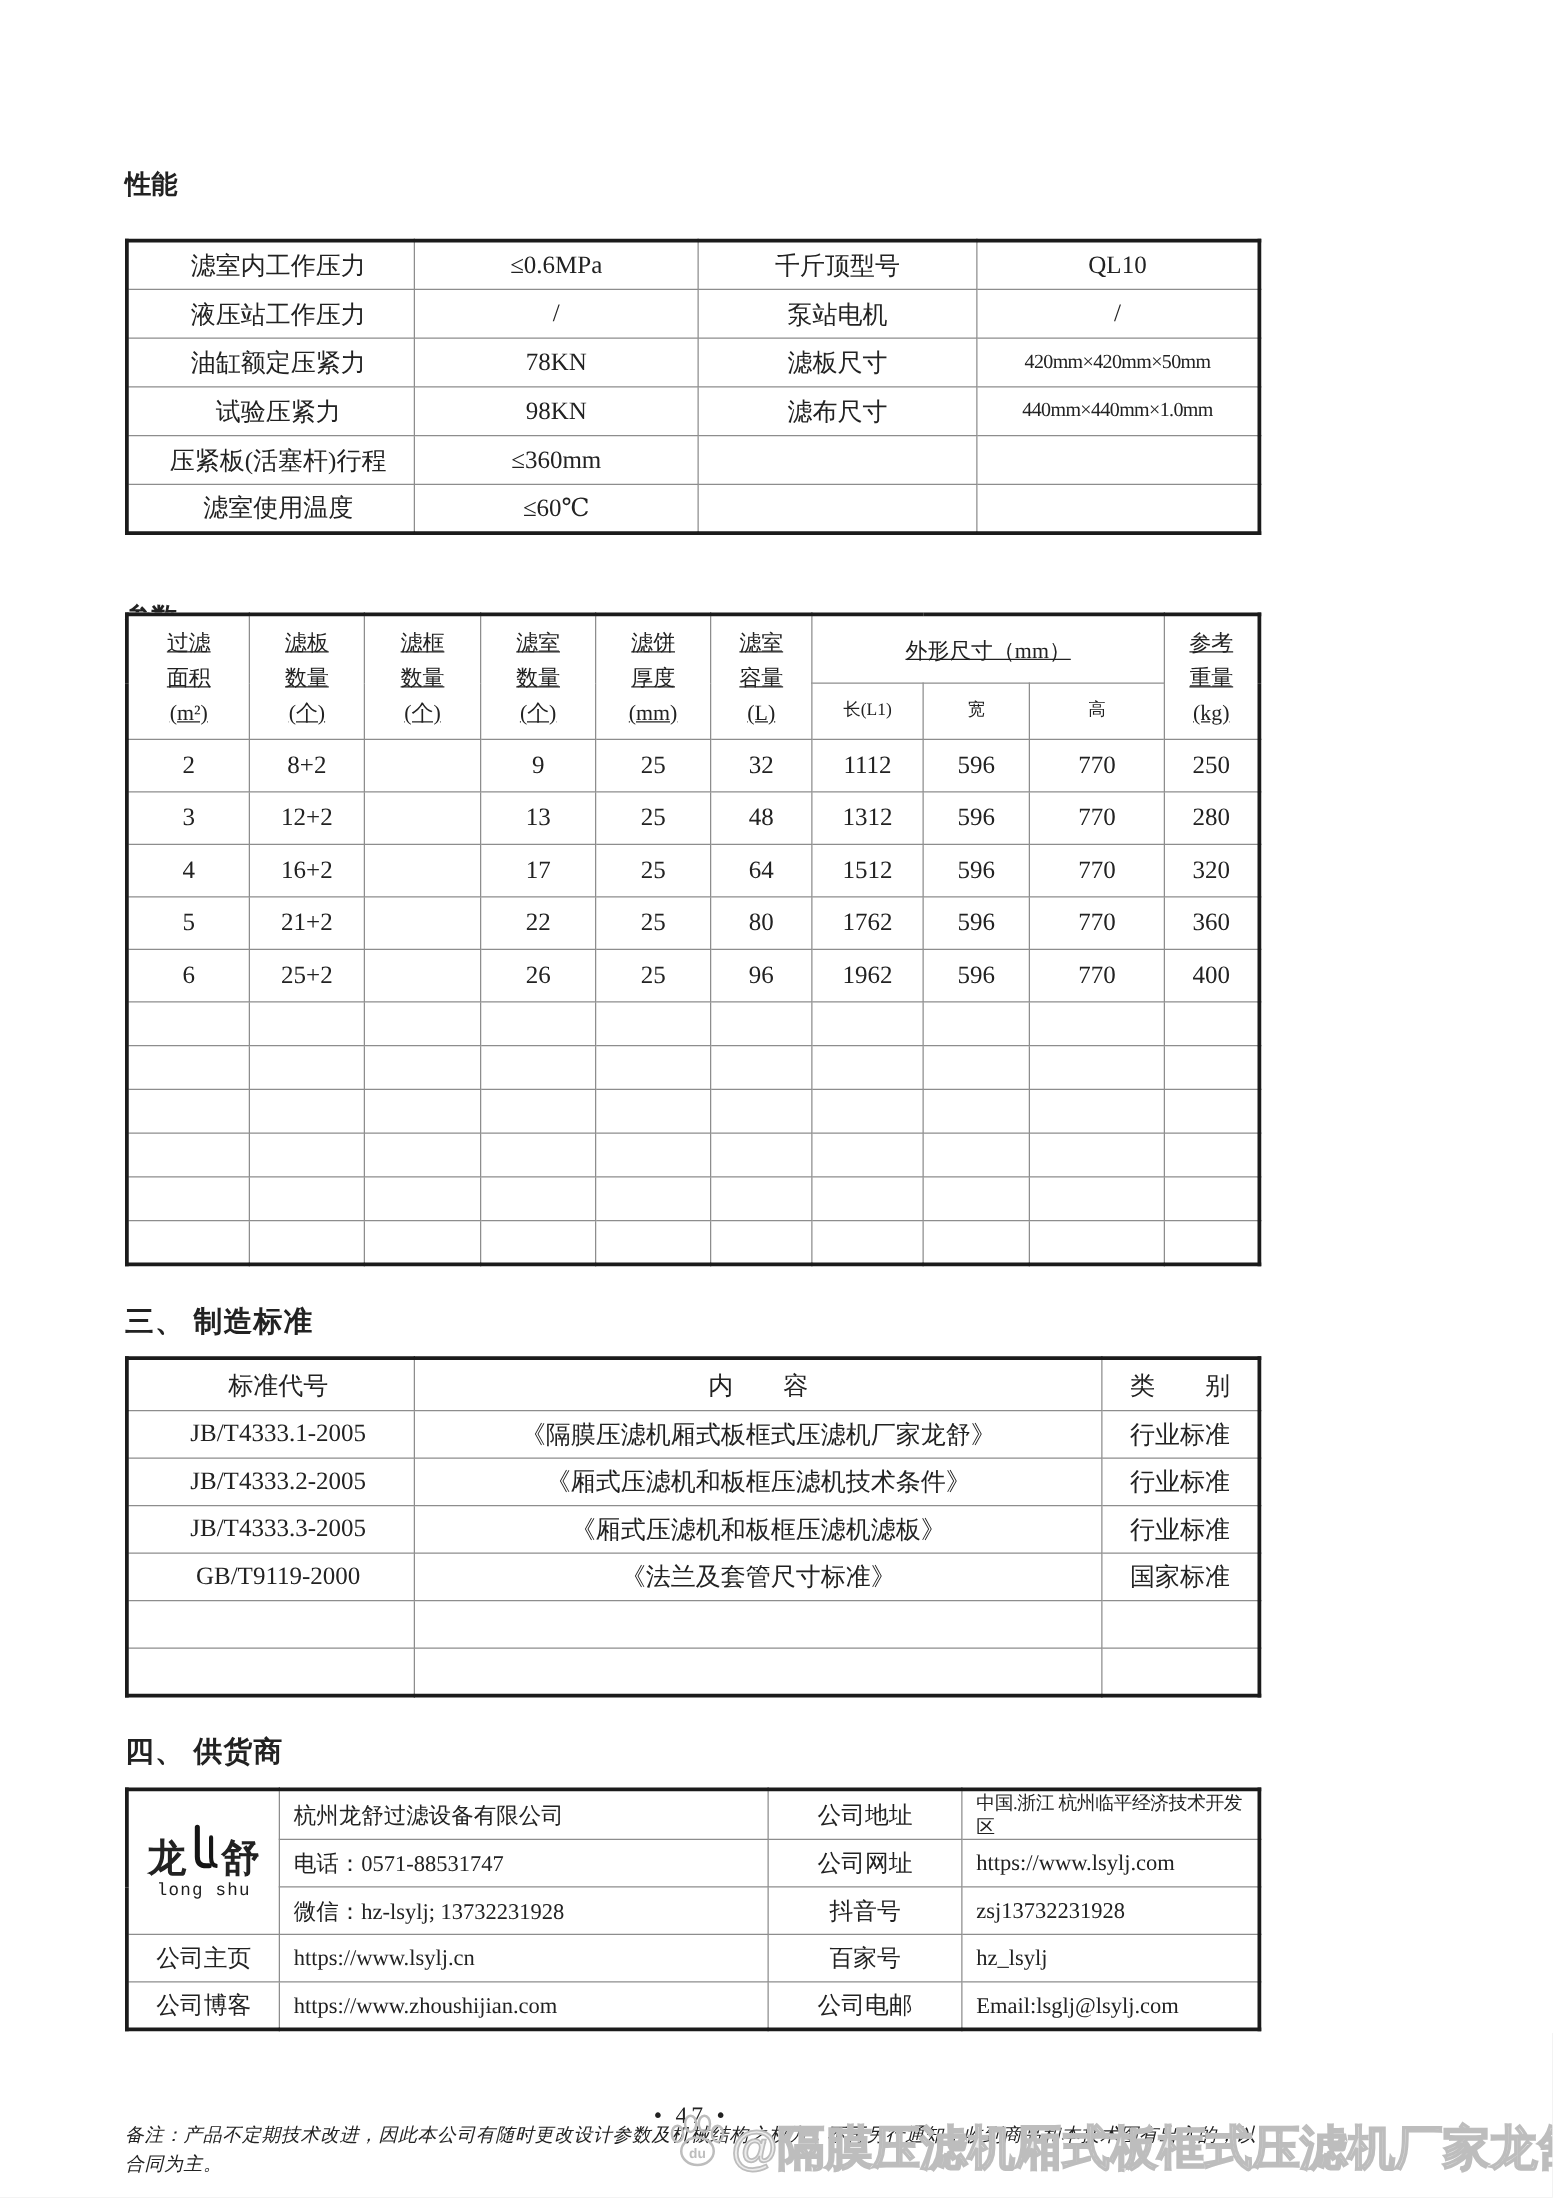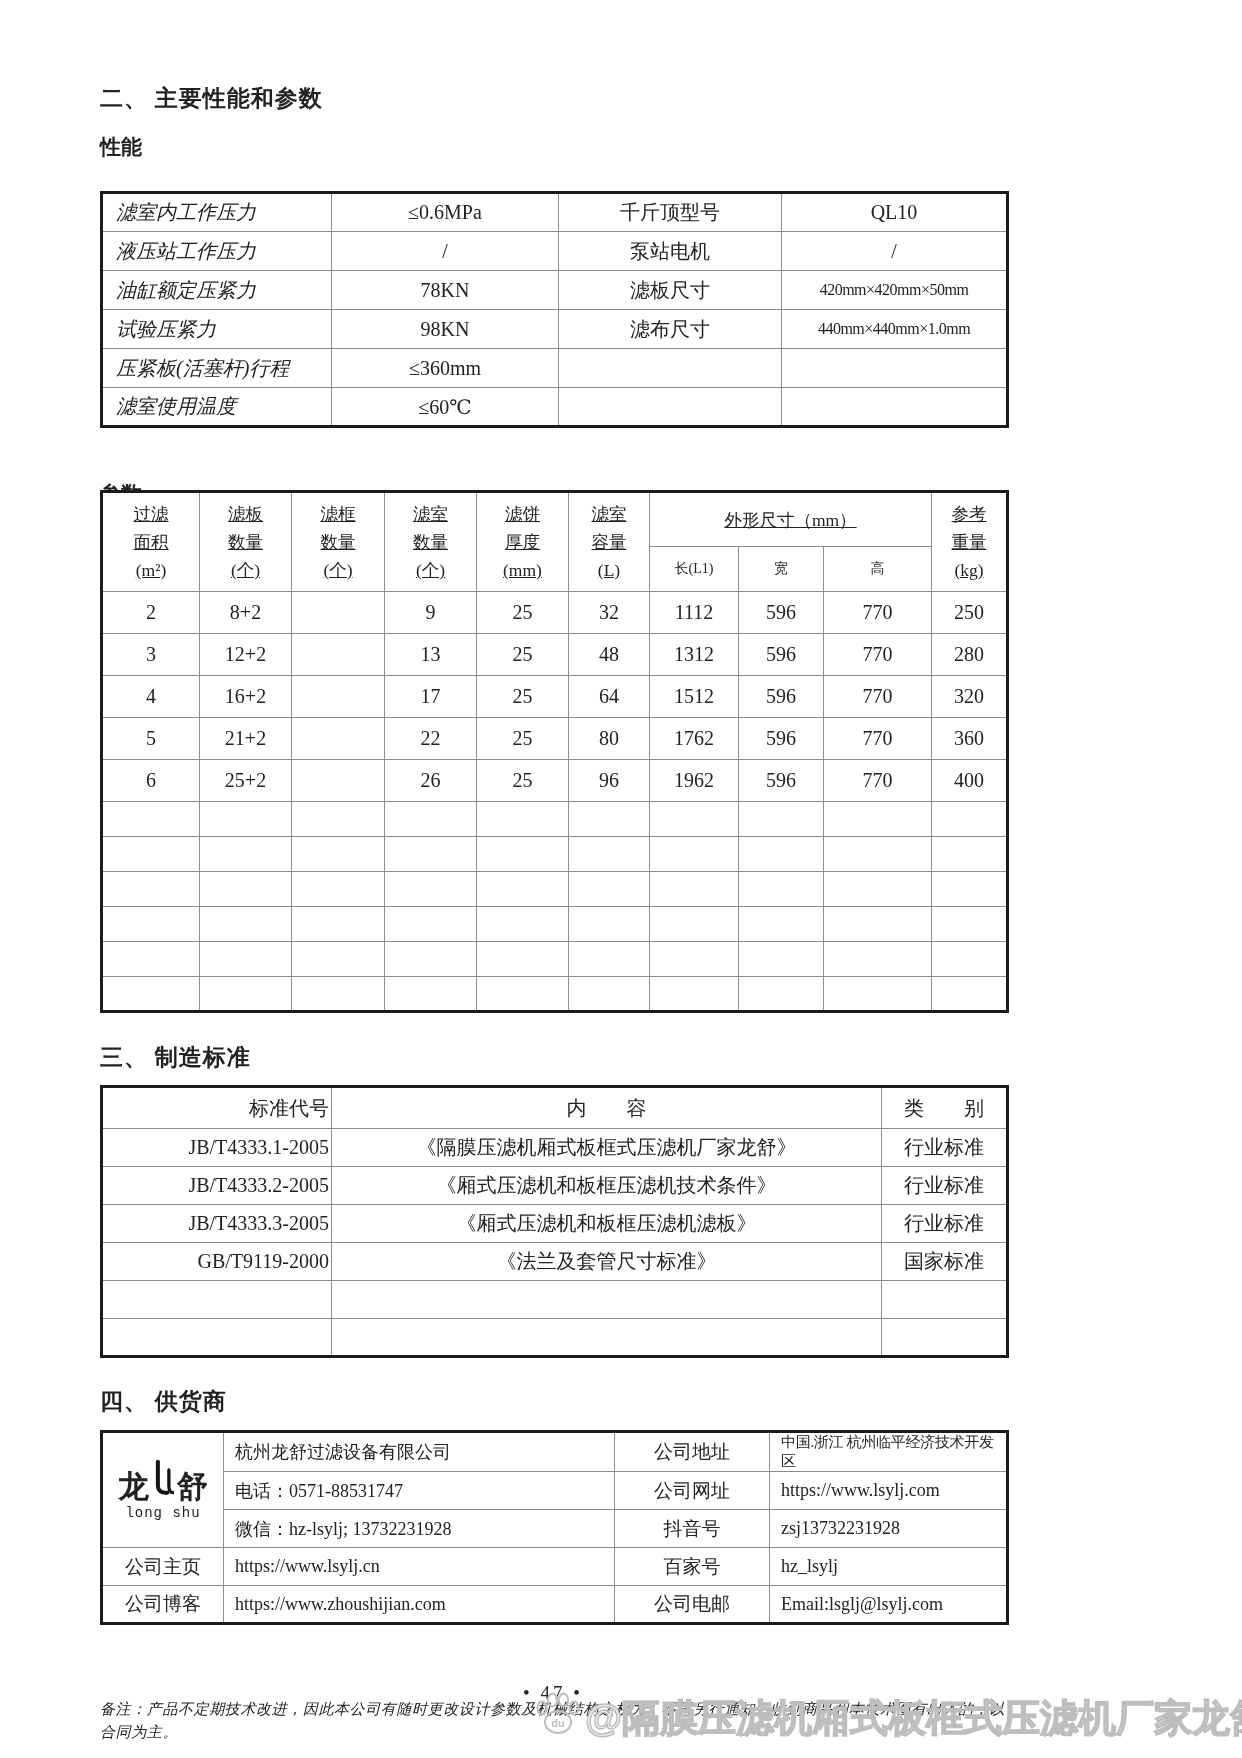--- a/index.html
+++ b/index.html
@@ -16,35 +16,35 @@
 
   table { border-collapse:collapse; width:906px; table-layout:fixed; background:#fff; }
   table.bordered { border:3px solid #1b1b1b; }
   th, td {
     border:1px solid #8d8d8d; text-align:center; vertical-align:middle;
     padding:0 2px; overflow:hidden; font-weight:normal;
   }
 
   
   .perf td { height:39px; font-size:20px; }
-  .perf td:first-child { text-align:left; padding-left:13px;font-style:italic; }
+  .perf td:first-child { text-align:center; padding-left:13px; }
   .perf tr:nth-child(3) td:nth-child(4),
   .perf tr:nth-child(4) td:nth-child(4) { font-size:16px; letter-spacing:-0.5px; }
 
   
   .params th { font-size:17.5px; white-space:pre-line; line-height:1.6; }
   .params thead tr:first-child th { height:55px;text-decoration:underline; }
   .params thead tr:nth-child(2) th { height:45px; font-size:14px; }
   .params td { height:42px; font-size:20px; }
   .params tr.empty-row td { height:35px; }
 
   
   .standards th { height:42px; font-size:20px; }
   .standards td { height:38px; font-size:20px; }
-  .standards th:first-child, .standards td:first-child { text-align:right; padding-left:13px; }
+  .standards th:first-child, .standards td:first-child { text-align:center; padding-left:13px; }
 
   
   .supplier td { height:38px; font-size:18px; text-align:left; padding-left:11px; }
   .supplier td.lbl { text-align:center; padding-left:2px; font-size:19px;margin-left:31px; }
   .supplier td.small { font-size:15px; letter-spacing:-0.3px; }
   .supplier td.logo-cell { text-align:center; padding:2px 0; }
   .logo-cn { display:flex; align-items:flex-end; justify-content:center; gap:3px;
              font-size:31px; font-weight:bold; line-height:1; }
   .logo-sub { font-family:"Liberation Mono","DejaVu Sans Mono",monospace;
               font-size:14px; letter-spacing:1px; margin-top:3px; color:#1d1d1d; }
@@ -58,21 +58,20 @@
     font-family:"Liberation Sans","DejaVu Sans",sans-serif;
     font-size:38px; font-weight:bold;
     color:#ececec; -webkit-text-stroke:1.4px #bdbdbd;
   }
 </style>
 </head>
 <body>
 
 <div class="page">
 
-  <h1 class="abs sec-title" style="top:83px;">二、 主要性能和参数</h1>
 
   <h2 class="abs sub-title" style="top:133px;">性能</h2>
 
   <table class="abs bordered perf" style="top:191px;">
     <colgroup>
         <col style="width:230px">
         <col style="width:227px">
         <col style="width:223px">
         <col style="width:226px">
       </colgroup>

